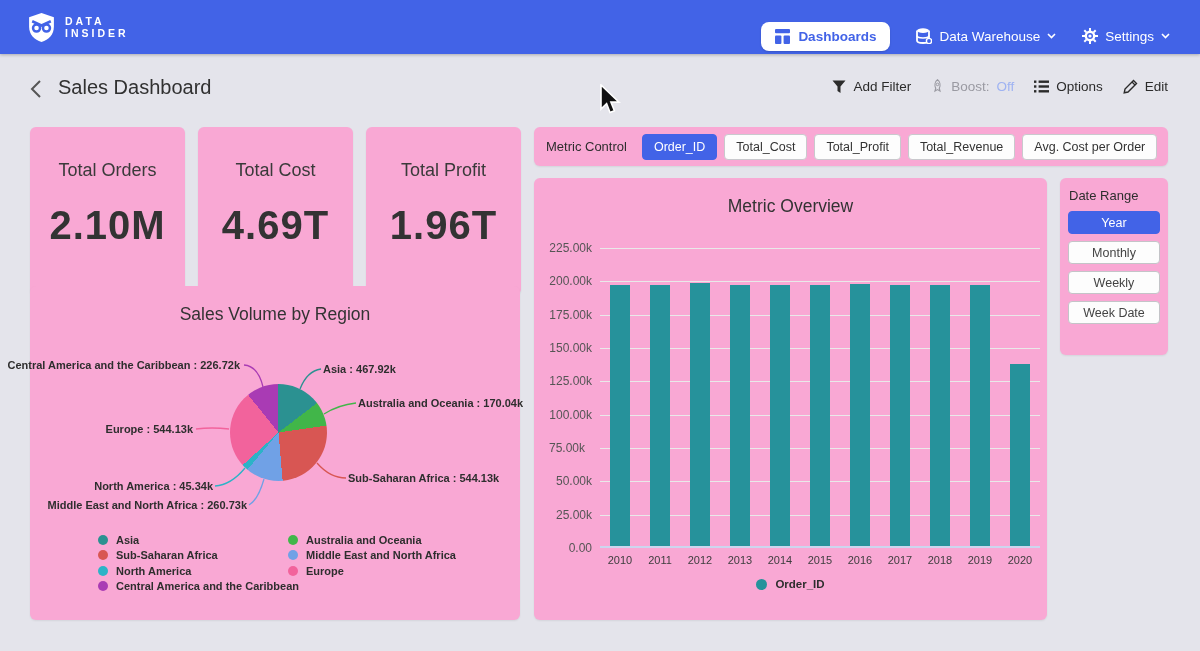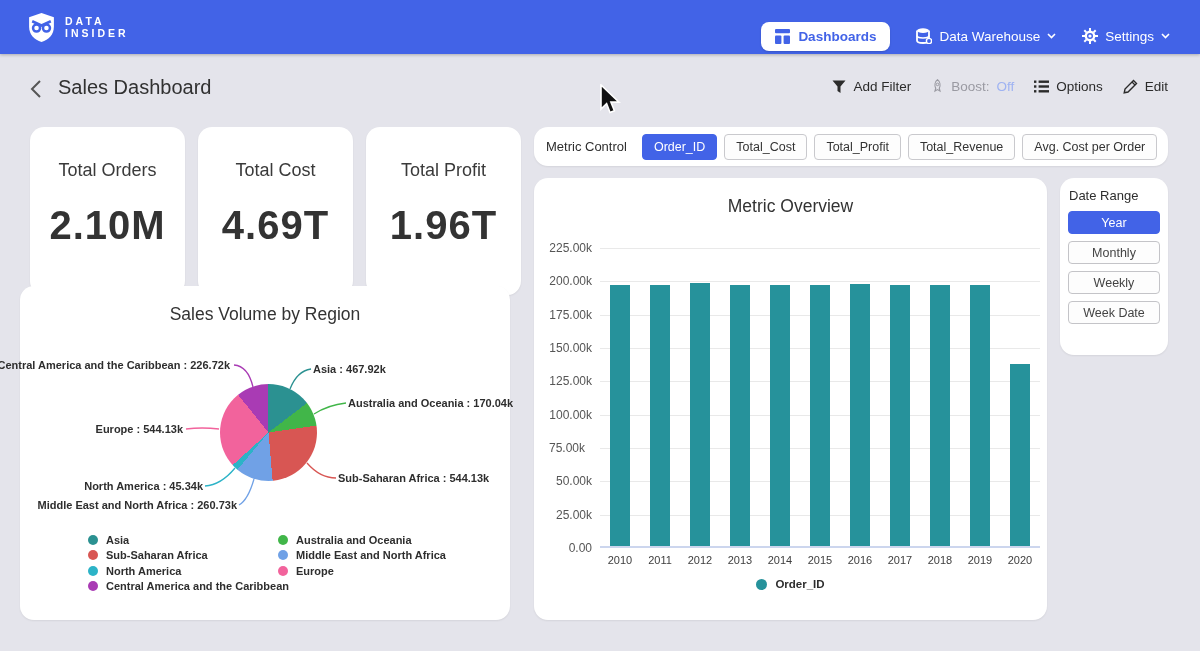--- a/index.html
+++ b/index.html
@@ -28,21 +28,21 @@
   .nav-item { display:flex; align-items:center; gap:7px; color:#fff; font-size:13.5px; font-weight:500; cursor:pointer; }
   
   .page-header { position:absolute; top:54px; left:0; width:1200px; height:66px; }
   .back-btn { position:absolute; left:28px; top:26px; width:16px; height:18px; cursor:pointer; }
   .page-title { position:absolute; left:58px; top:22px; font-size:20px; font-weight:500; color:#313131; }
   .toolbar { position:absolute; right:32px; top:25px; display:flex; align-items:center; gap:20px; }
   .tool { display:flex; align-items:center; gap:7px; font-size:13.5px; font-weight:500; color:#2b2b2b; cursor:pointer; }
   .tool.muted { color:#9a9aa2; cursor:default; }
   .boost-off { color:#9fb3f2; }
   
-  .card { position:absolute; background:#ffffff; border-radius:14px; box-shadow:0 1px 2px rgba(0,0,0,.07); }
+  .card { position:absolute; background:#f9a8d4; border-radius:6px; box-shadow:0 1px 2px rgba(0,0,0,.07); }
   .kpi { width:155px; height:168px; top:127px; text-align:center; }
   .kpi-label { margin-top:33px; font-size:18px; font-weight:500; color:#3a3a3a; }
   .kpi-value { margin-top:22px; font-size:40px; font-weight:bold; color:#333; letter-spacing:1px; }
   
   .metric-bar { left:534px; top:127px; width:634px; height:39px; display:flex; align-items:center; padding-left:12px; gap:7px; }
   .metric-label { font-size:13px; color:#2e2e2e; margin-right:8px; }
   .chip {
     font-family:inherit; font-size:12.5px; color:#333; background:#fdfdfd;
     border:1px solid #c9c9cd; border-radius:4px; padding:5px 11px; cursor:pointer; white-space:nowrap;
   }
@@ -60,21 +60,21 @@
   .legend-text { font-size:11.5px; font-weight:bold; color:#2e2e2e; }
   
   .date-card { left:1060px; top:178px; width:108px; height:177px; padding:8px; }
   .date-label { font-size:13px; color:#2e2e2e; margin:2px 0 8px 1px; }
   .date-btn {
     display:block; width:92px; height:23px; margin-bottom:7px; font-family:inherit;
     font-size:12.5px; color:#444; background:#fdfdfd; border:1px solid #c4c4c8; border-radius:4px; cursor:pointer;
   }
   .date-btn.selected { background:#4263e7; border-color:#4263e7; color:#fff; }
   
-  .pie-card { left:20px; top:286px; width:490px; height:334px; }
+  .pie-card { left:30px; top:286px; width:490px; height:334px; }
   .pie { position:absolute; left:200px; top:98px; width:97px; height:97px; border-radius:50%; }
   .pie-label { position:absolute; font-size:11px; font-weight:bold; color:#2e2e2e; white-space:nowrap; line-height:13px; }
   .pie-label.r { text-align:right; }
   .leader-svg { position:absolute; left:0; top:0; pointer-events:none; }
   .pie-legend { position:absolute; left:68px; top:246px; display:flex; }
   .pl-col { display:flex; flex-direction:column; }
   .pl-col:first-child { width:190px; }
   .pl-item { display:flex; align-items:center; gap:8px; height:15.5px; }
   .pl-item .dot { width:10px; height:10px; }
   .pl-item span.t { font-size:11px; font-weight:bold; color:#2e2e2e; white-space:nowrap; }

